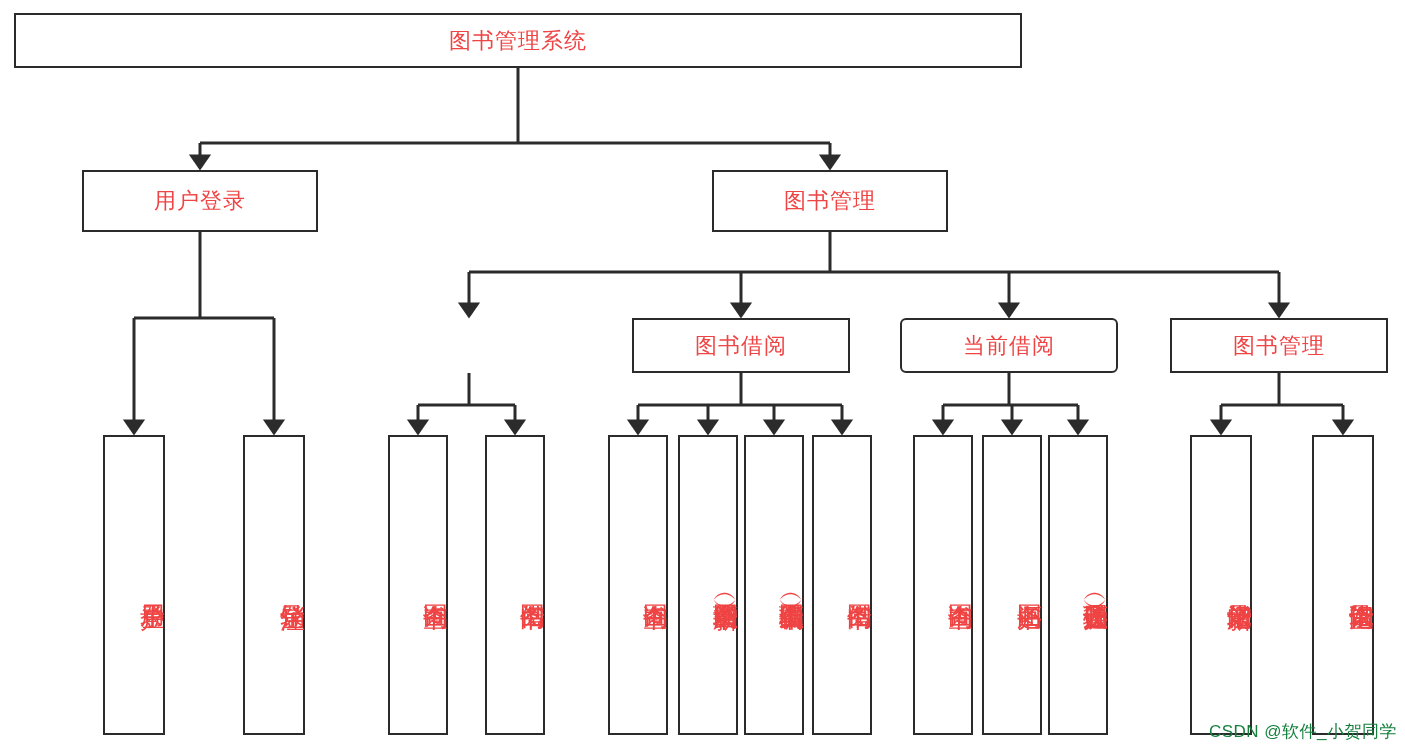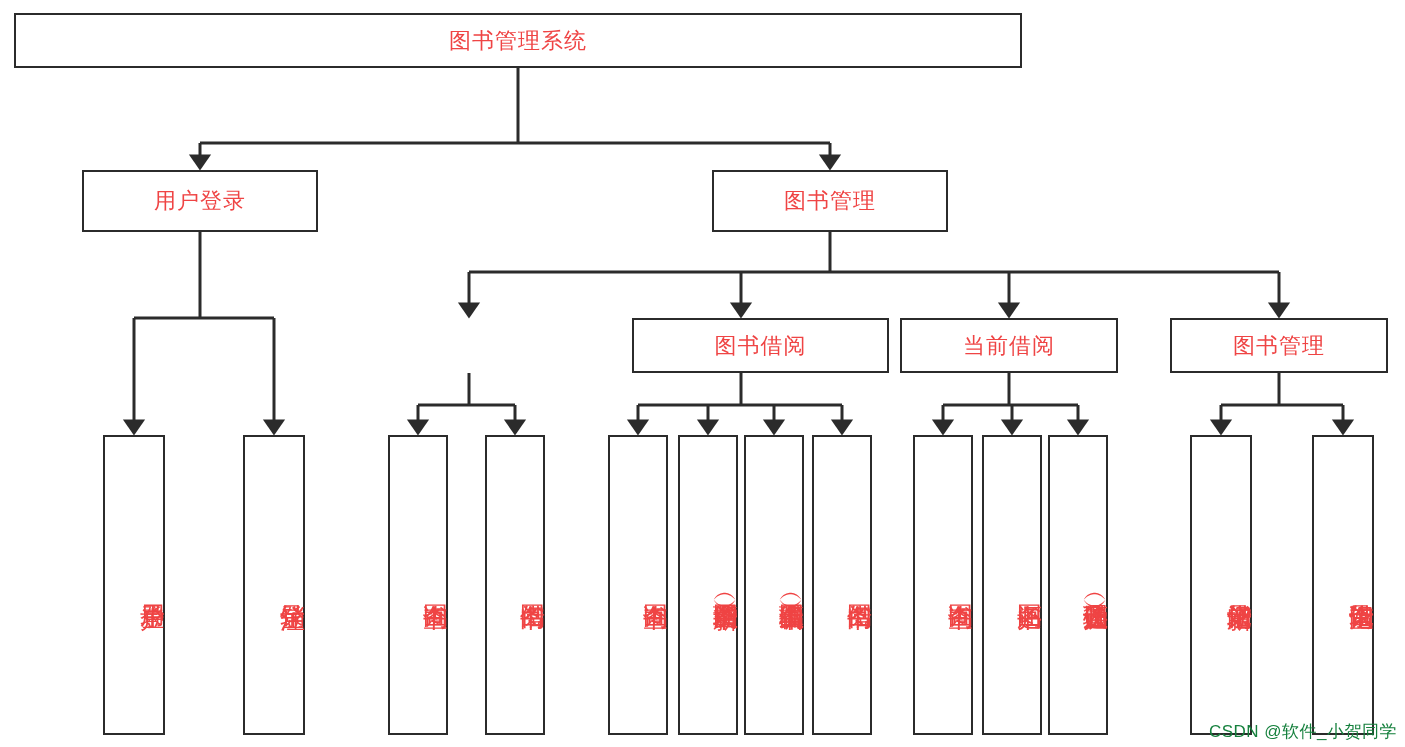--- a/index.html
+++ b/index.html
@@ -125,24 +125,24 @@
     <span class="label">图书管理系统</span>
   </div>
 
   <div class="node horiz" style="left:82px; top:170px; width:236px; height:62px;">
     <span class="label">用户登录</span>
   </div>
   <div class="node horiz" style="left:712px; top:170px; width:236px; height:62px;">
     <span class="label">图书管理</span>
   </div>
 
-  <div class="node horiz" style="left:632px; top:318px; width:257px; height:55px;">
+  <div class="node horiz" style="left:632px; top:318px; width:218px; height:55px;">
     <span class="label">图书借阅</span>
   </div>
-  <div class="node horiz" style="left:900px; top:318px; width:218px; height:55px;">
+  <div class="node horiz" style="left:900px; top:318px; width:218px; height:55px;border-radius:6px;">
     <span class="label">当前借阅</span>
   </div>
   <div class="node horiz" style="left:1170px; top:318px; width:218px; height:55px;">
     <span class="label">图书管理</span>
   </div>
 
   <div class="node vert" style="left:103px; top:435px; width:62px; height:300px;">
     <span class="label">用户登录</span>
   </div>
   <div class="node vert" style="left:243px; top:435px; width:62px; height:300px;">

